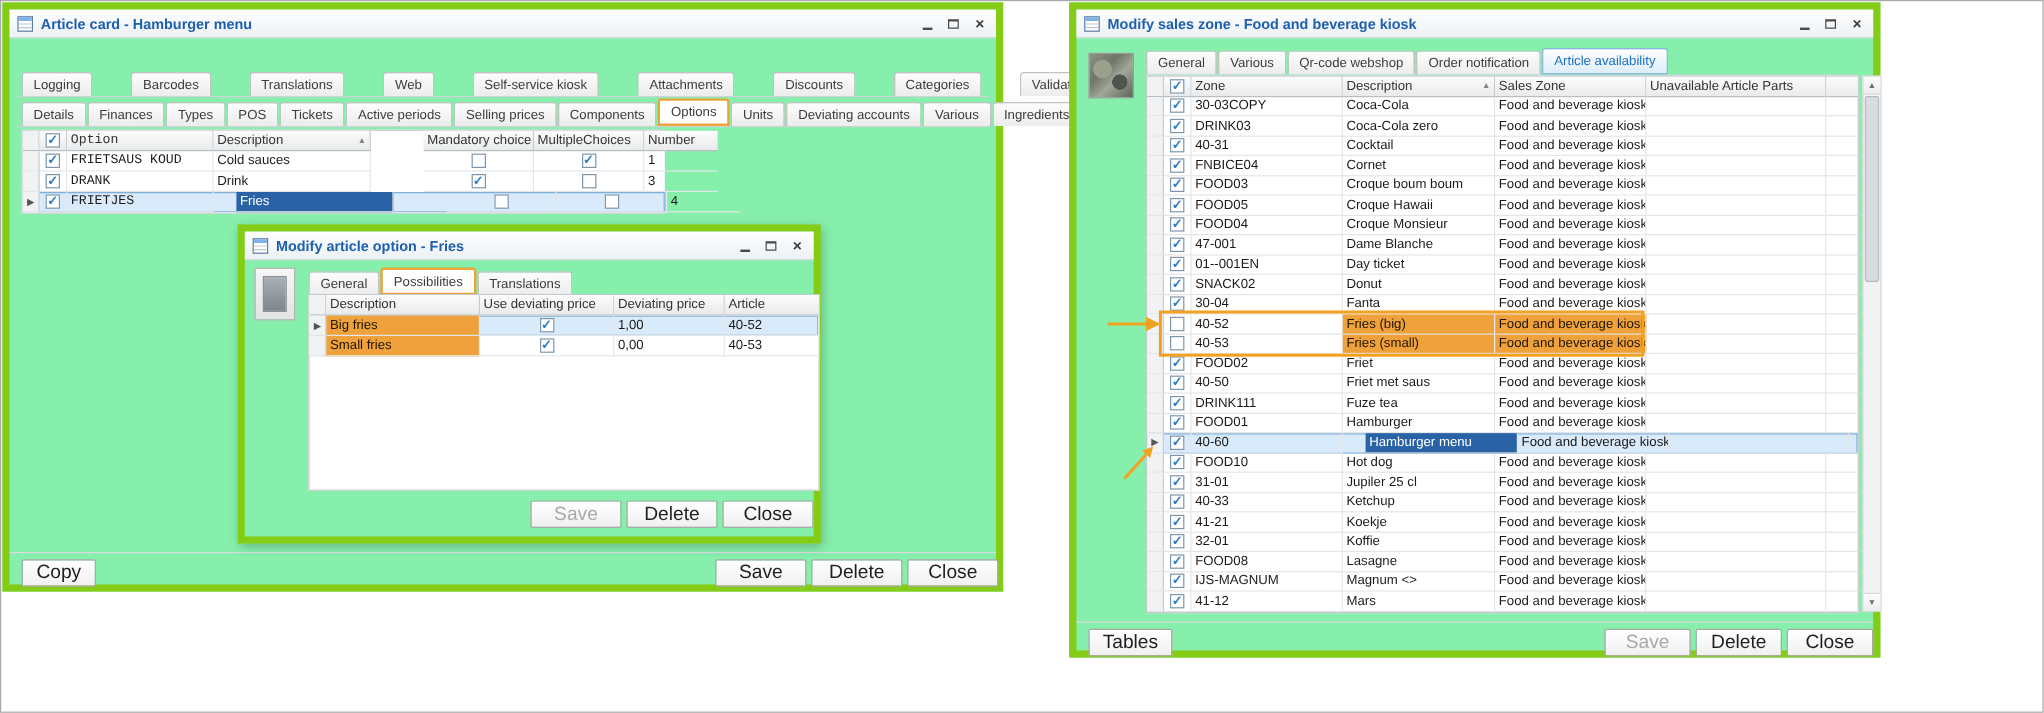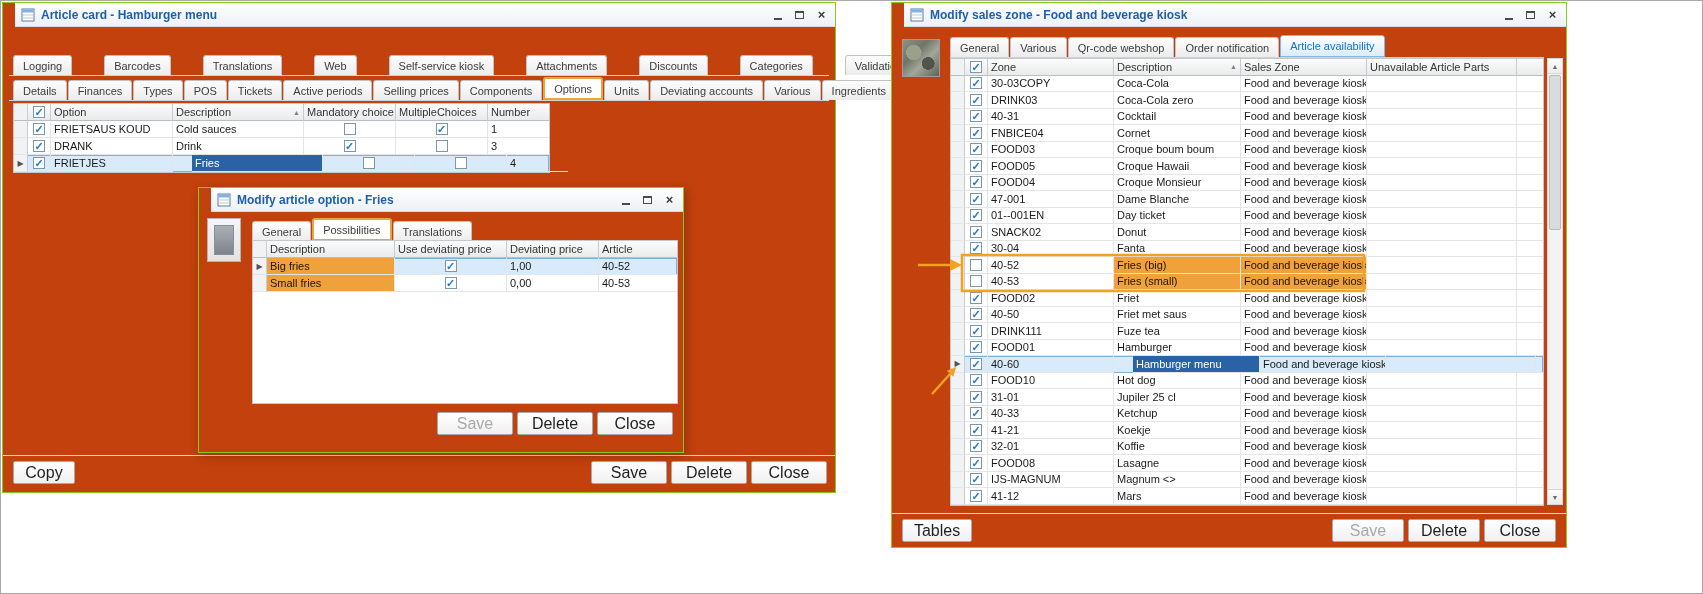--- a/index.html
+++ b/index.html
@@ -1,19 +1,19 @@
 <!DOCTYPE html>
 <html><head>
 <meta charset="utf-8">
 <style>
   * { margin:0; padding:0; box-sizing:border-box; }
   body { font-family:"Liberation Sans",sans-serif; background:#fff; }
   .canvas { position:relative; width:1703px; height:594px; background:#fff; border:1px solid #a9a9a9; overflow:hidden; }
 
-  .window { position:absolute; background:#c2410c; border:1px solid #84cc16;padding-left:12px; }
+  .window { position:absolute; background:#86efac; border:6px solid #84cc16; }
   .win-left  { left:1px; top:1px; width:834px; height:491px; }
   .win-right { left:890px; top:1px; width:676px; height:546px; }
   .dialog { left:197px; top:186px; width:486px; height:266px; z-index:30; box-shadow:2px 3px 9px rgba(0,0,0,0.25); }
 
   .titlebar { height:24px; display:flex; align-items:center; padding:0 6px; background:linear-gradient(#fefefe,#edf1f5); border-bottom:1px solid #d6dbe1; }
   .title { color:#1d5fae; font-size:12px; font-weight:700; margin-left:6px; flex:1; white-space:nowrap; overflow:hidden; }
   .wicon { width:14px; height:14px; flex:0 0 auto; }
   .wbtns { display:flex; gap:7px; align-items:center; }
   .wbtn { width:15px; height:16px; display:flex; align-items:center; justify-content:center; color:#3d3d3d; font-size:13px; font-weight:700; }
   .glyph-min { width:8px; height:2px; background:#4a4a4a; margin-top:8px; }
@@ -37,23 +37,23 @@
   .cell.chk { width:23px; flex:0 0 23px; justify-content:center; }
   .center { justify-content:center; }
   .sort { margin-left:auto; font-size:7px; color:#7e8階; color:#7e8388; padding-left:3px; }
   .cb { width:12px; height:12px; flex:0 0 12px; border:1px solid #7e96ab; background:#fff; display:flex; align-items:center; justify-content:center; font-size:11px; line-height:10px; font-weight:700; color:#2a7cc8; overflow:visible; }
   .grow.sel { background:#d9eafa; box-shadow:inset 0 0 0 1px #7fb0da; }
   .cell.cur { background:#2a63a5; color:#fff;margin-left:19px; }
   .cell.hl { background:#efa23b; color:#201400; }
 
   
   .lgrid { left:10px; top:100px; width:537px; }
-  .lgrid .w-option { width:122px; flex:0 0 122px; }
+  .lgrid .w-option { width:122px; flex:0 0 122px;font-family:Liberation Mono, monospace; }
   .lgrid .w-desc   { width:131px; flex:0 0 131px; }
-  .lgrid .w-mand   { width:92px;  flex:0 0 92px; }
+  .lgrid .w-mand   { width:92px;  flex:0 0 92px;margin-left:44px; }
   .lgrid .w-mult   { width:92px;  flex:0 0 92px; }
   .lgrid .w-num    { width:61px;  flex:0 0 61px; border-right:none; }
 
   
   .dlg-panel { position:absolute; left:53px; top:52px; width:426px; height:164px; background:#fff; border:1px solid #c5c9cd; }
   .dgrid { left:0; top:0; width:424px; border:none; }
   .dgrid .w-ddesc { width:128px; flex:0 0 128px; }
   .dgrid .w-udp   { width:112px; flex:0 0 112px; }
   .dgrid .w-dp    { width:92px;  flex:0 0 92px; }
   .dgrid .w-art   { width:78px;  flex:0 0 78px; border-right:none; }

